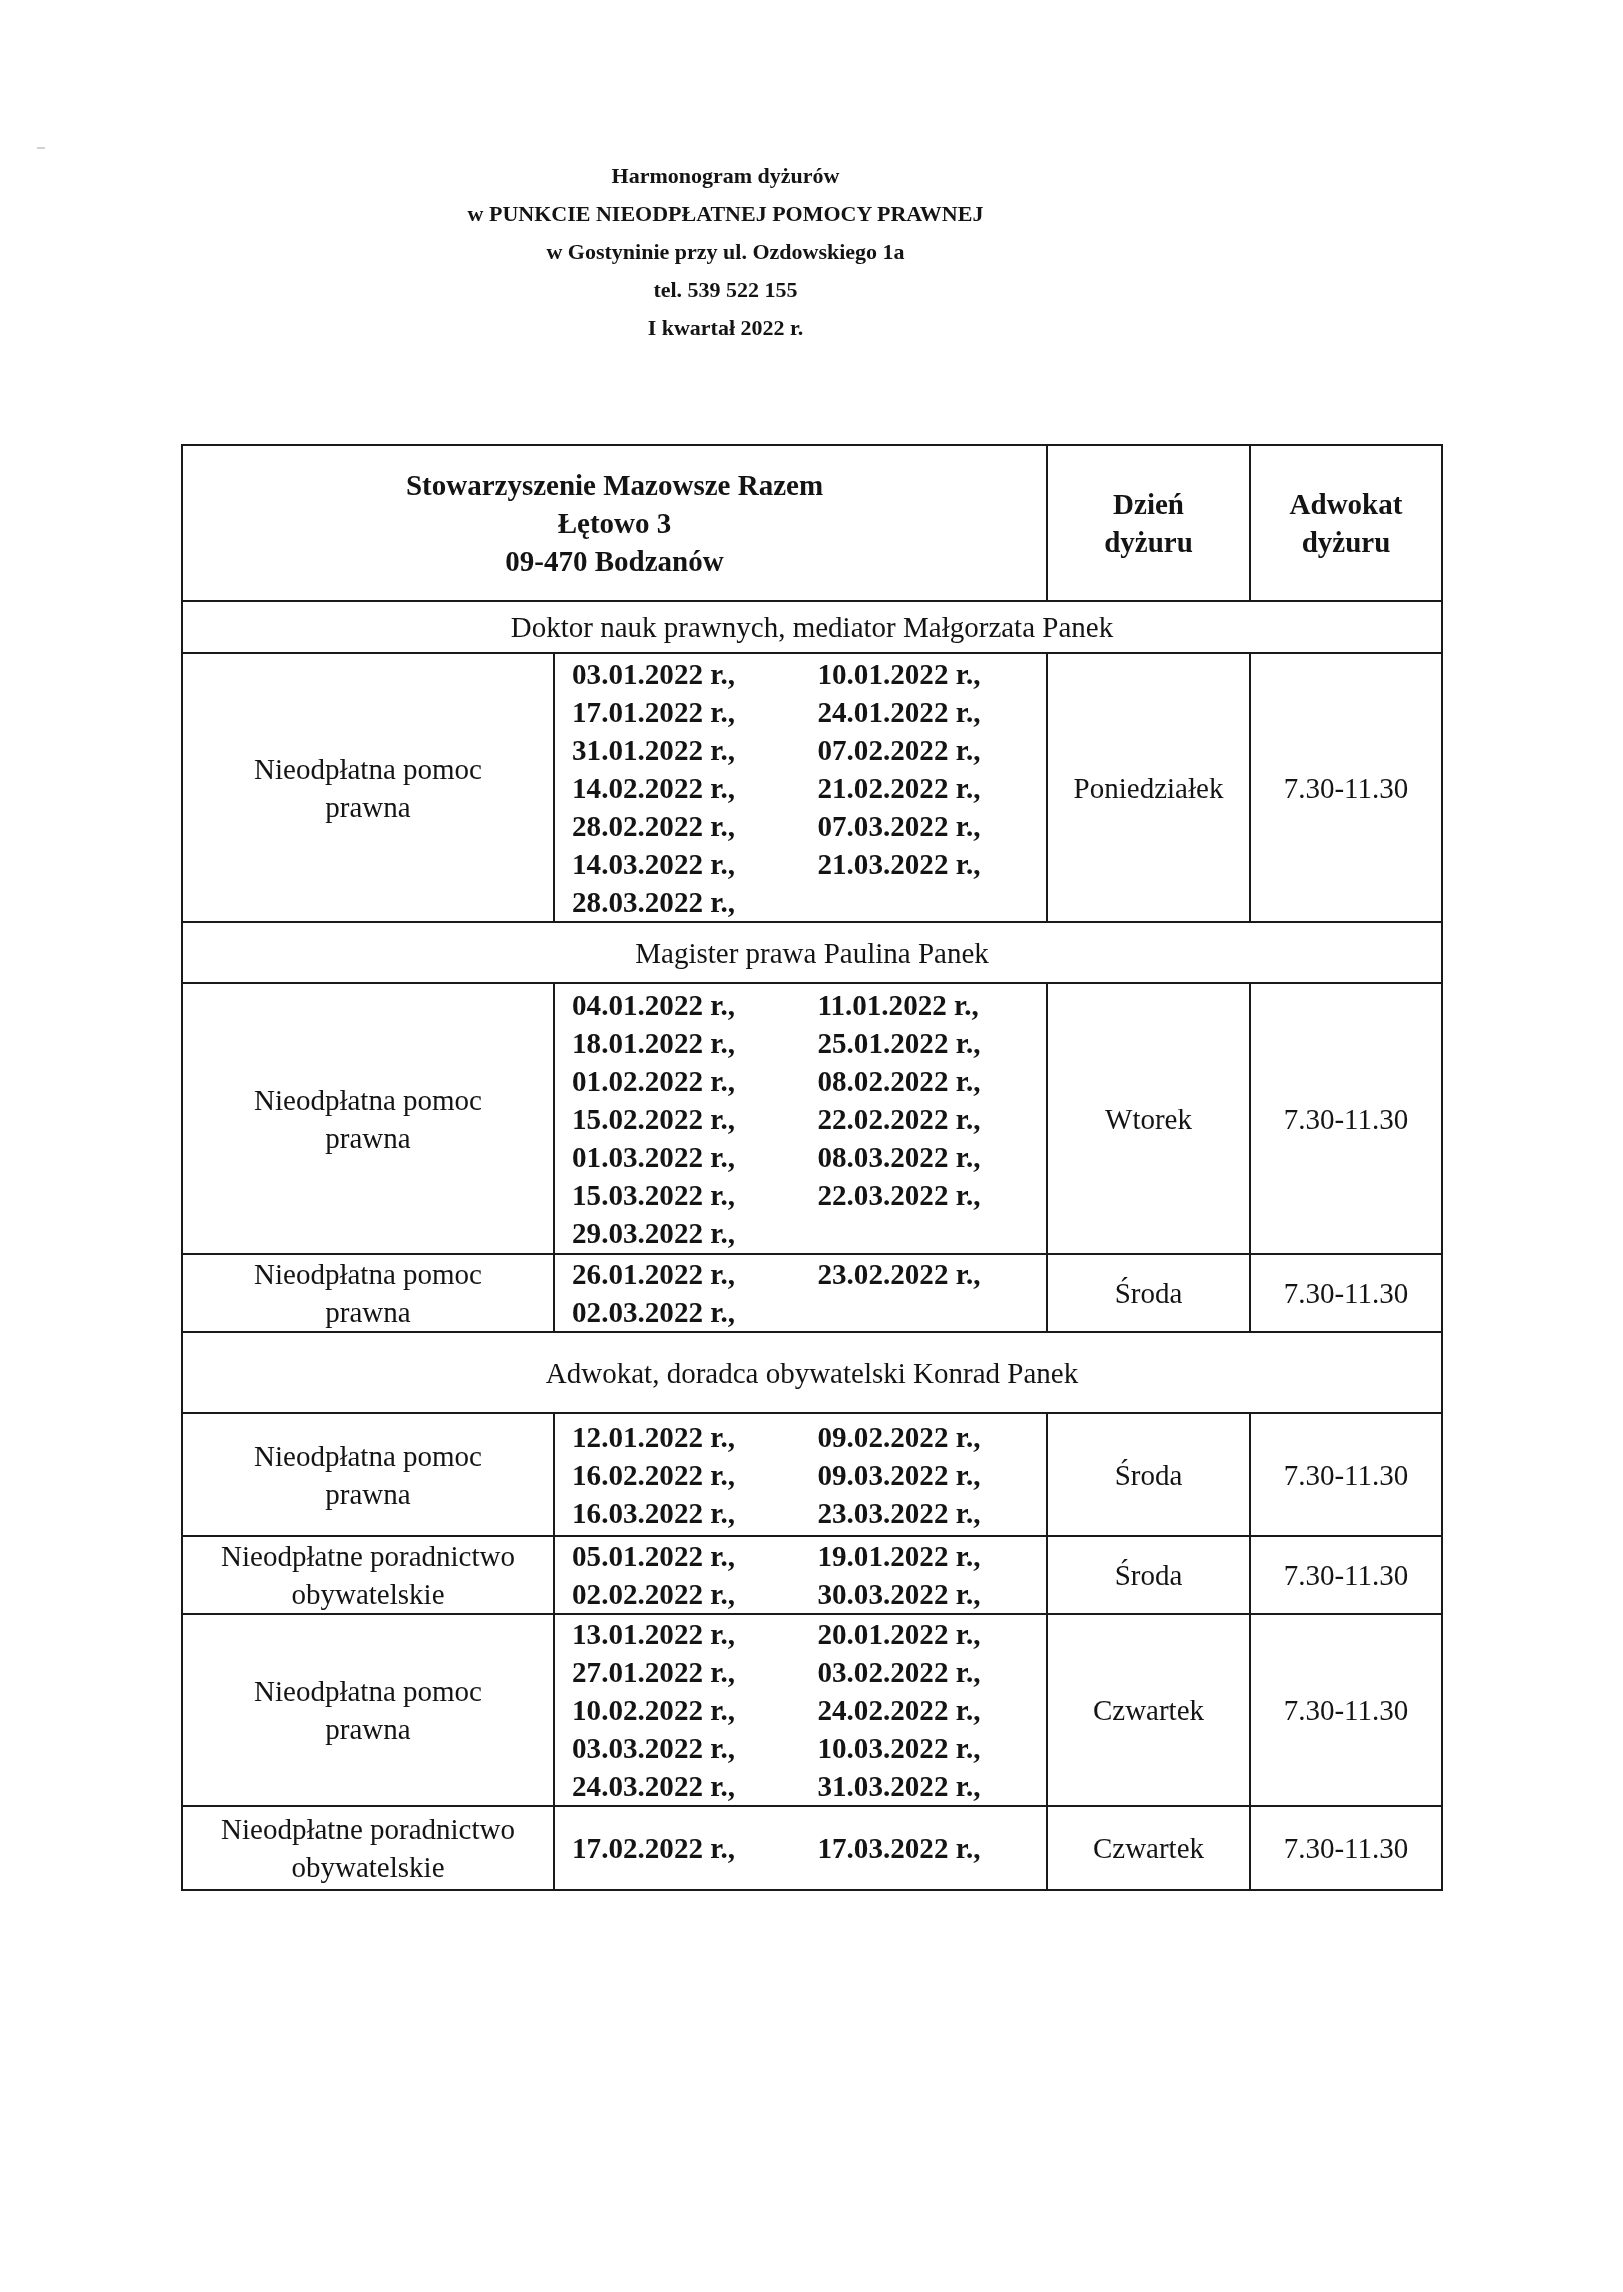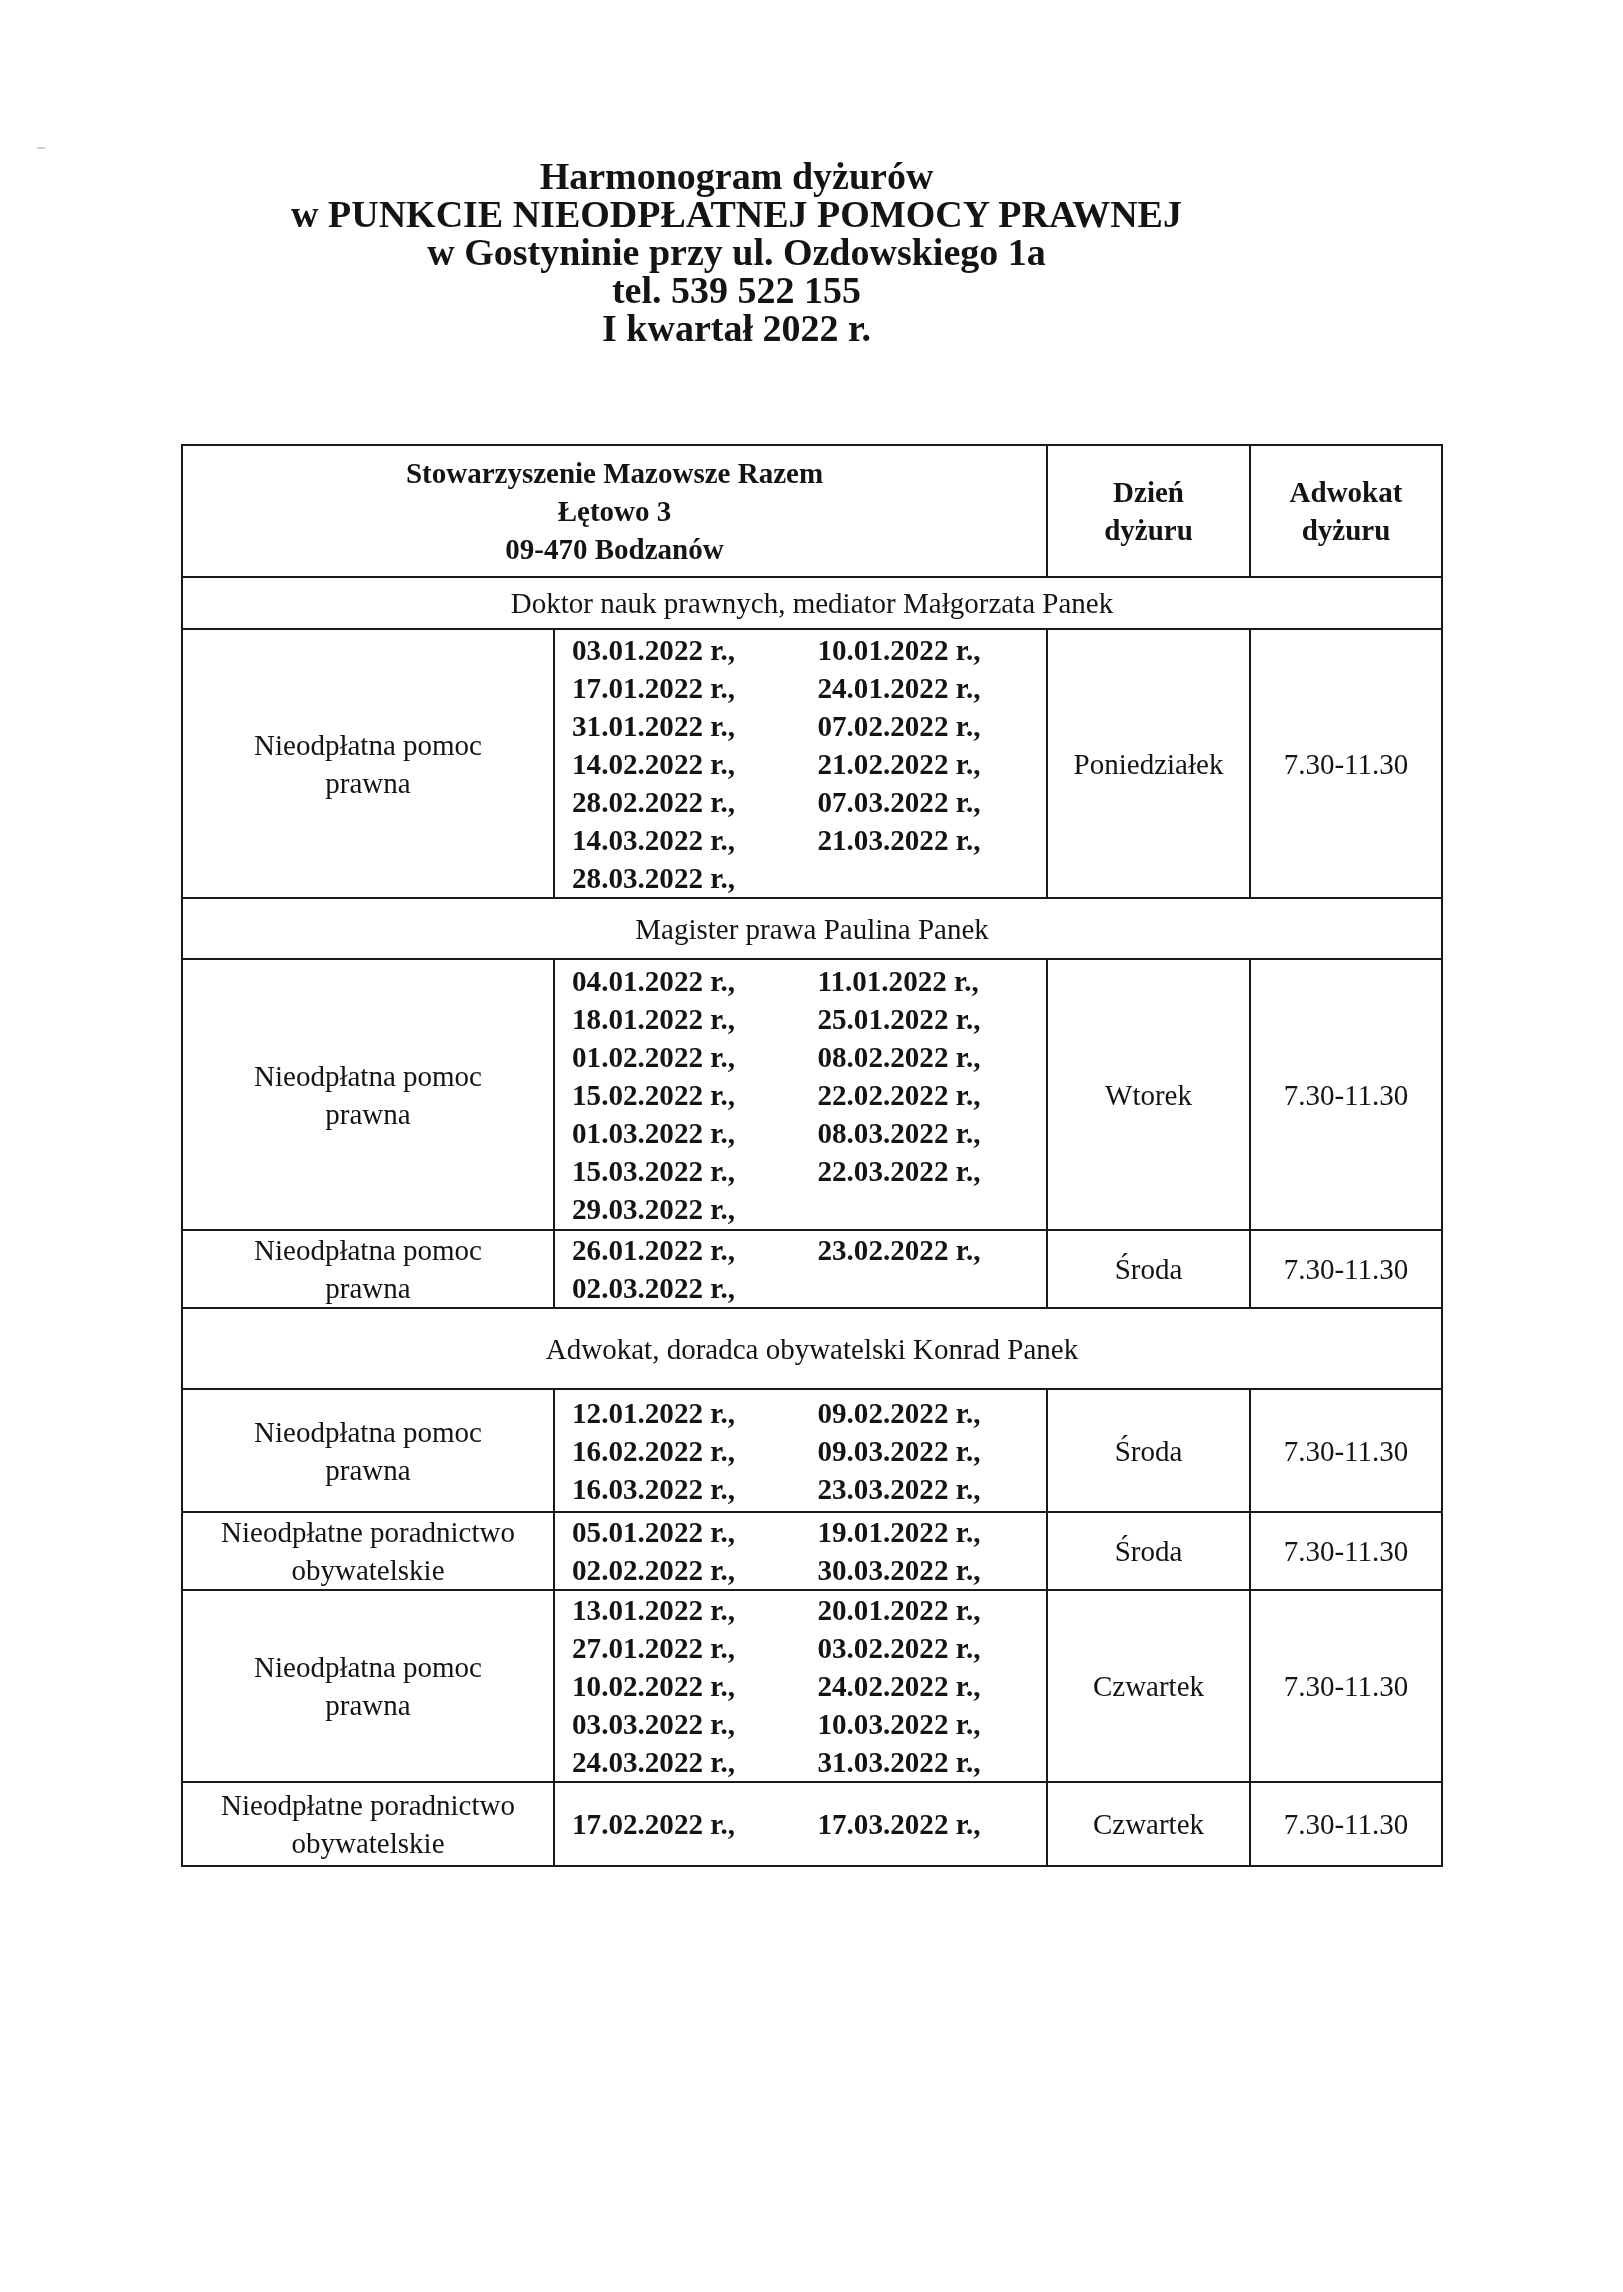--- a/index.html
+++ b/index.html
@@ -1,19 +1,19 @@
 <!DOCTYPE html>
 <html><head>
 <meta charset="utf-8">
 <style>
   html, body { margin: 0; padding: 0; background: #ffffff; }
   body { width: 1623px; height: 2293px; position: relative; overflow: hidden;
          font-family: "Liberation Serif", "DejaVu Serif", serif; color: #141414; }
-  .title-block { position: absolute; left: 12px; top: 157px; width: 1449px; text-align: center;
-                 font-weight: bold; font-size: 38px; line-height: 38px; }
+  .title-block { position: absolute; left: 1px; top: 157px; width: 1449px; text-align: center;
+                 font-weight: bold; font-size: 22px; line-height: 38px; }
   .title-block div { white-space: nowrap; }
   table.sched { position: absolute; left: 181px; top: 444px; width: 1260px;
                 border-collapse: collapse; table-layout: fixed; }
   table.sched td { border: 2.5px solid #1a1a1a; padding: 0; text-align: center;
                    vertical-align: middle; font-size: 29px; line-height: 38px; }
   .bold { font-weight: bold; }
   .dates { display: grid; grid-template-columns: 253px 196px; padding-left: 17.6px;
            text-align: left; font-weight: bold; font-size: 30px; line-height: 38px;
            transform: scaleX(0.97); transform-origin: left center; }
   .dates span { white-space: nowrap; }
@@ -35,21 +35,21 @@
 
 <table class="sched">
   <colgroup>
     <col style="width:372px">
       <col style="width:493px">
       <col style="width:203px">
       <col style="width:192px">
   </colgroup>
 
   <tbody>
-      <tr style="height:132px">
+      <tr style="height:156px">
     <td colspan="2" class="bold">
       <div>Stowarzyszenie Mazowsze Razem</div>
       <div>Łętowo 3</div>
       <div>09-470 Bodzanów</div>
     </td>
     <td class="bold">
       <div>Dzień</div>
       <div>dyżuru</div>
     </td>
     <td class="bold">

